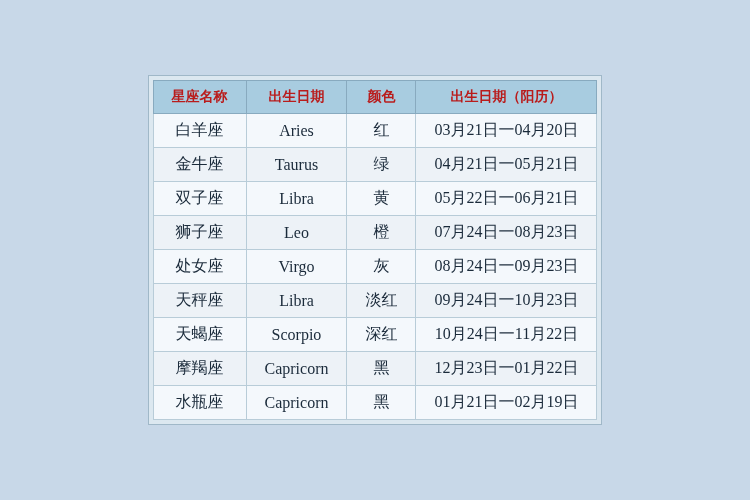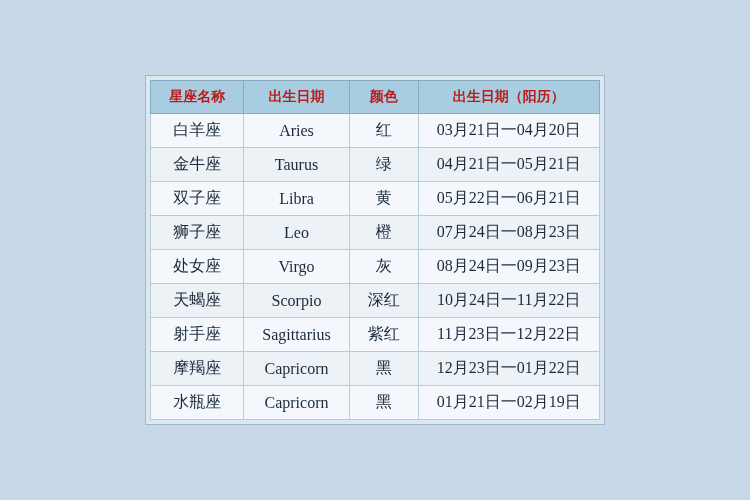--- a/index.html
+++ b/index.html
@@ -88,30 +88,30 @@
           <td>橙</td>
           <td>07月24日一08月23日</td>
         </tr>
         <tr>
           <td>处女座</td>
           <td>Virgo</td>
           <td>灰</td>
           <td>08月24日一09月23日</td>
         </tr>
         <tr>
+          <td>天秤座</td>
+          <td>Libra</td>
+          <td>淡红</td>
+          <td>09月24日一10月23日</td>
+        </tr>
+        <tr>
           <td>天蝎座</td>
           <td>Scorpio</td>
           <td>深红</td>
           <td>10月24日一11月22日</td>
-        </tr>
-        <tr>
-          <td>射手座</td>
-          <td>Sagittarius</td>
-          <td>紫红</td>
-          <td>11月23日一12月22日</td>
         </tr>
         <tr>
           <td>摩羯座</td>
           <td>Capricorn</td>
           <td>黑</td>
           <td>12月23日一01月22日</td>
         </tr>
         <tr>
           <td>水瓶座</td>
           <td>Capricorn</td>

